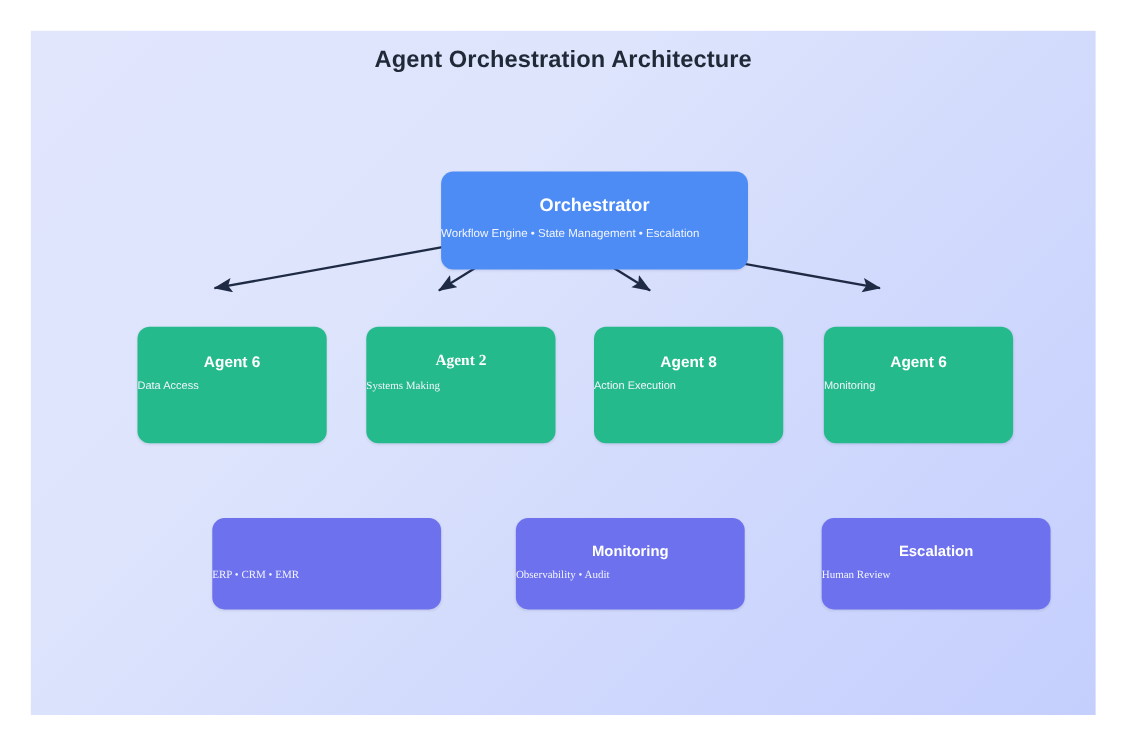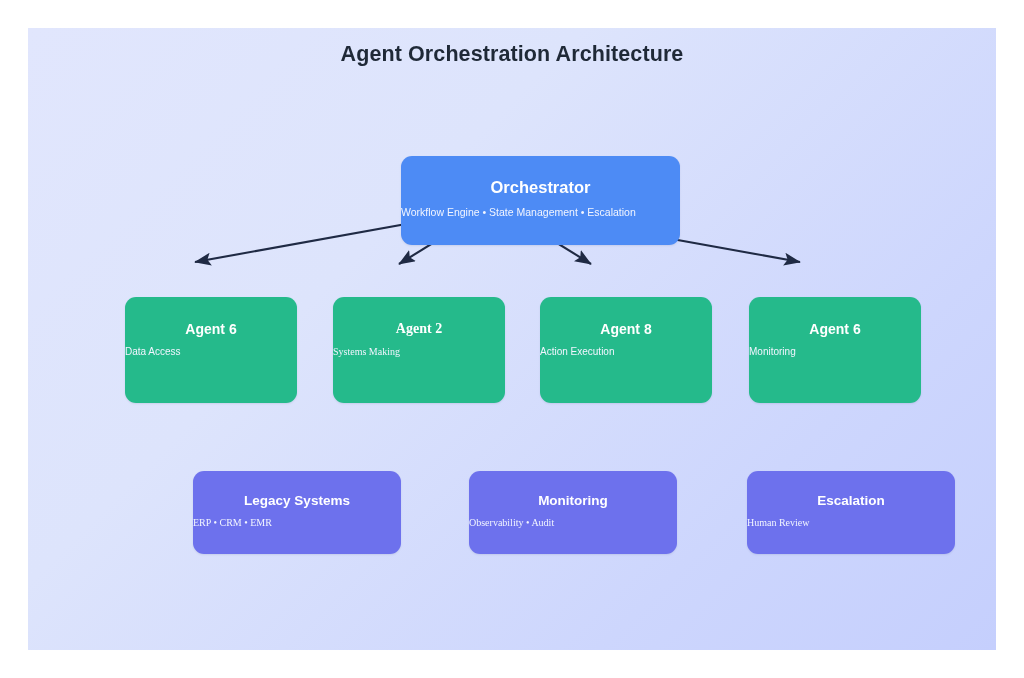--- a/index.html
+++ b/index.html
@@ -164,21 +164,20 @@
       <div class="node-title">Agent 8</div>
       <div class="node-sub">Action Execution</div>
     </div>
 
     <div class="node agent" id="agent-4">
       <div class="node-title">Agent 6</div>
       <div class="node-sub">Monitoring</div>
     </div>
 
     <div class="node support" id="legacy-systems">
-      <div class="node-title">Legacy Systems</div>
       <div class="node-sub">ERP • CRM • EMR</div>
     </div>
 
     <div class="node support" id="monitoring-sys">
       <div class="node-title">Monitoring</div>
       <div class="node-sub">Observability • Audit</div>
     </div>
 
     <div class="node support" id="escalation-sys">
       <div class="node-title">Escalation</div>

